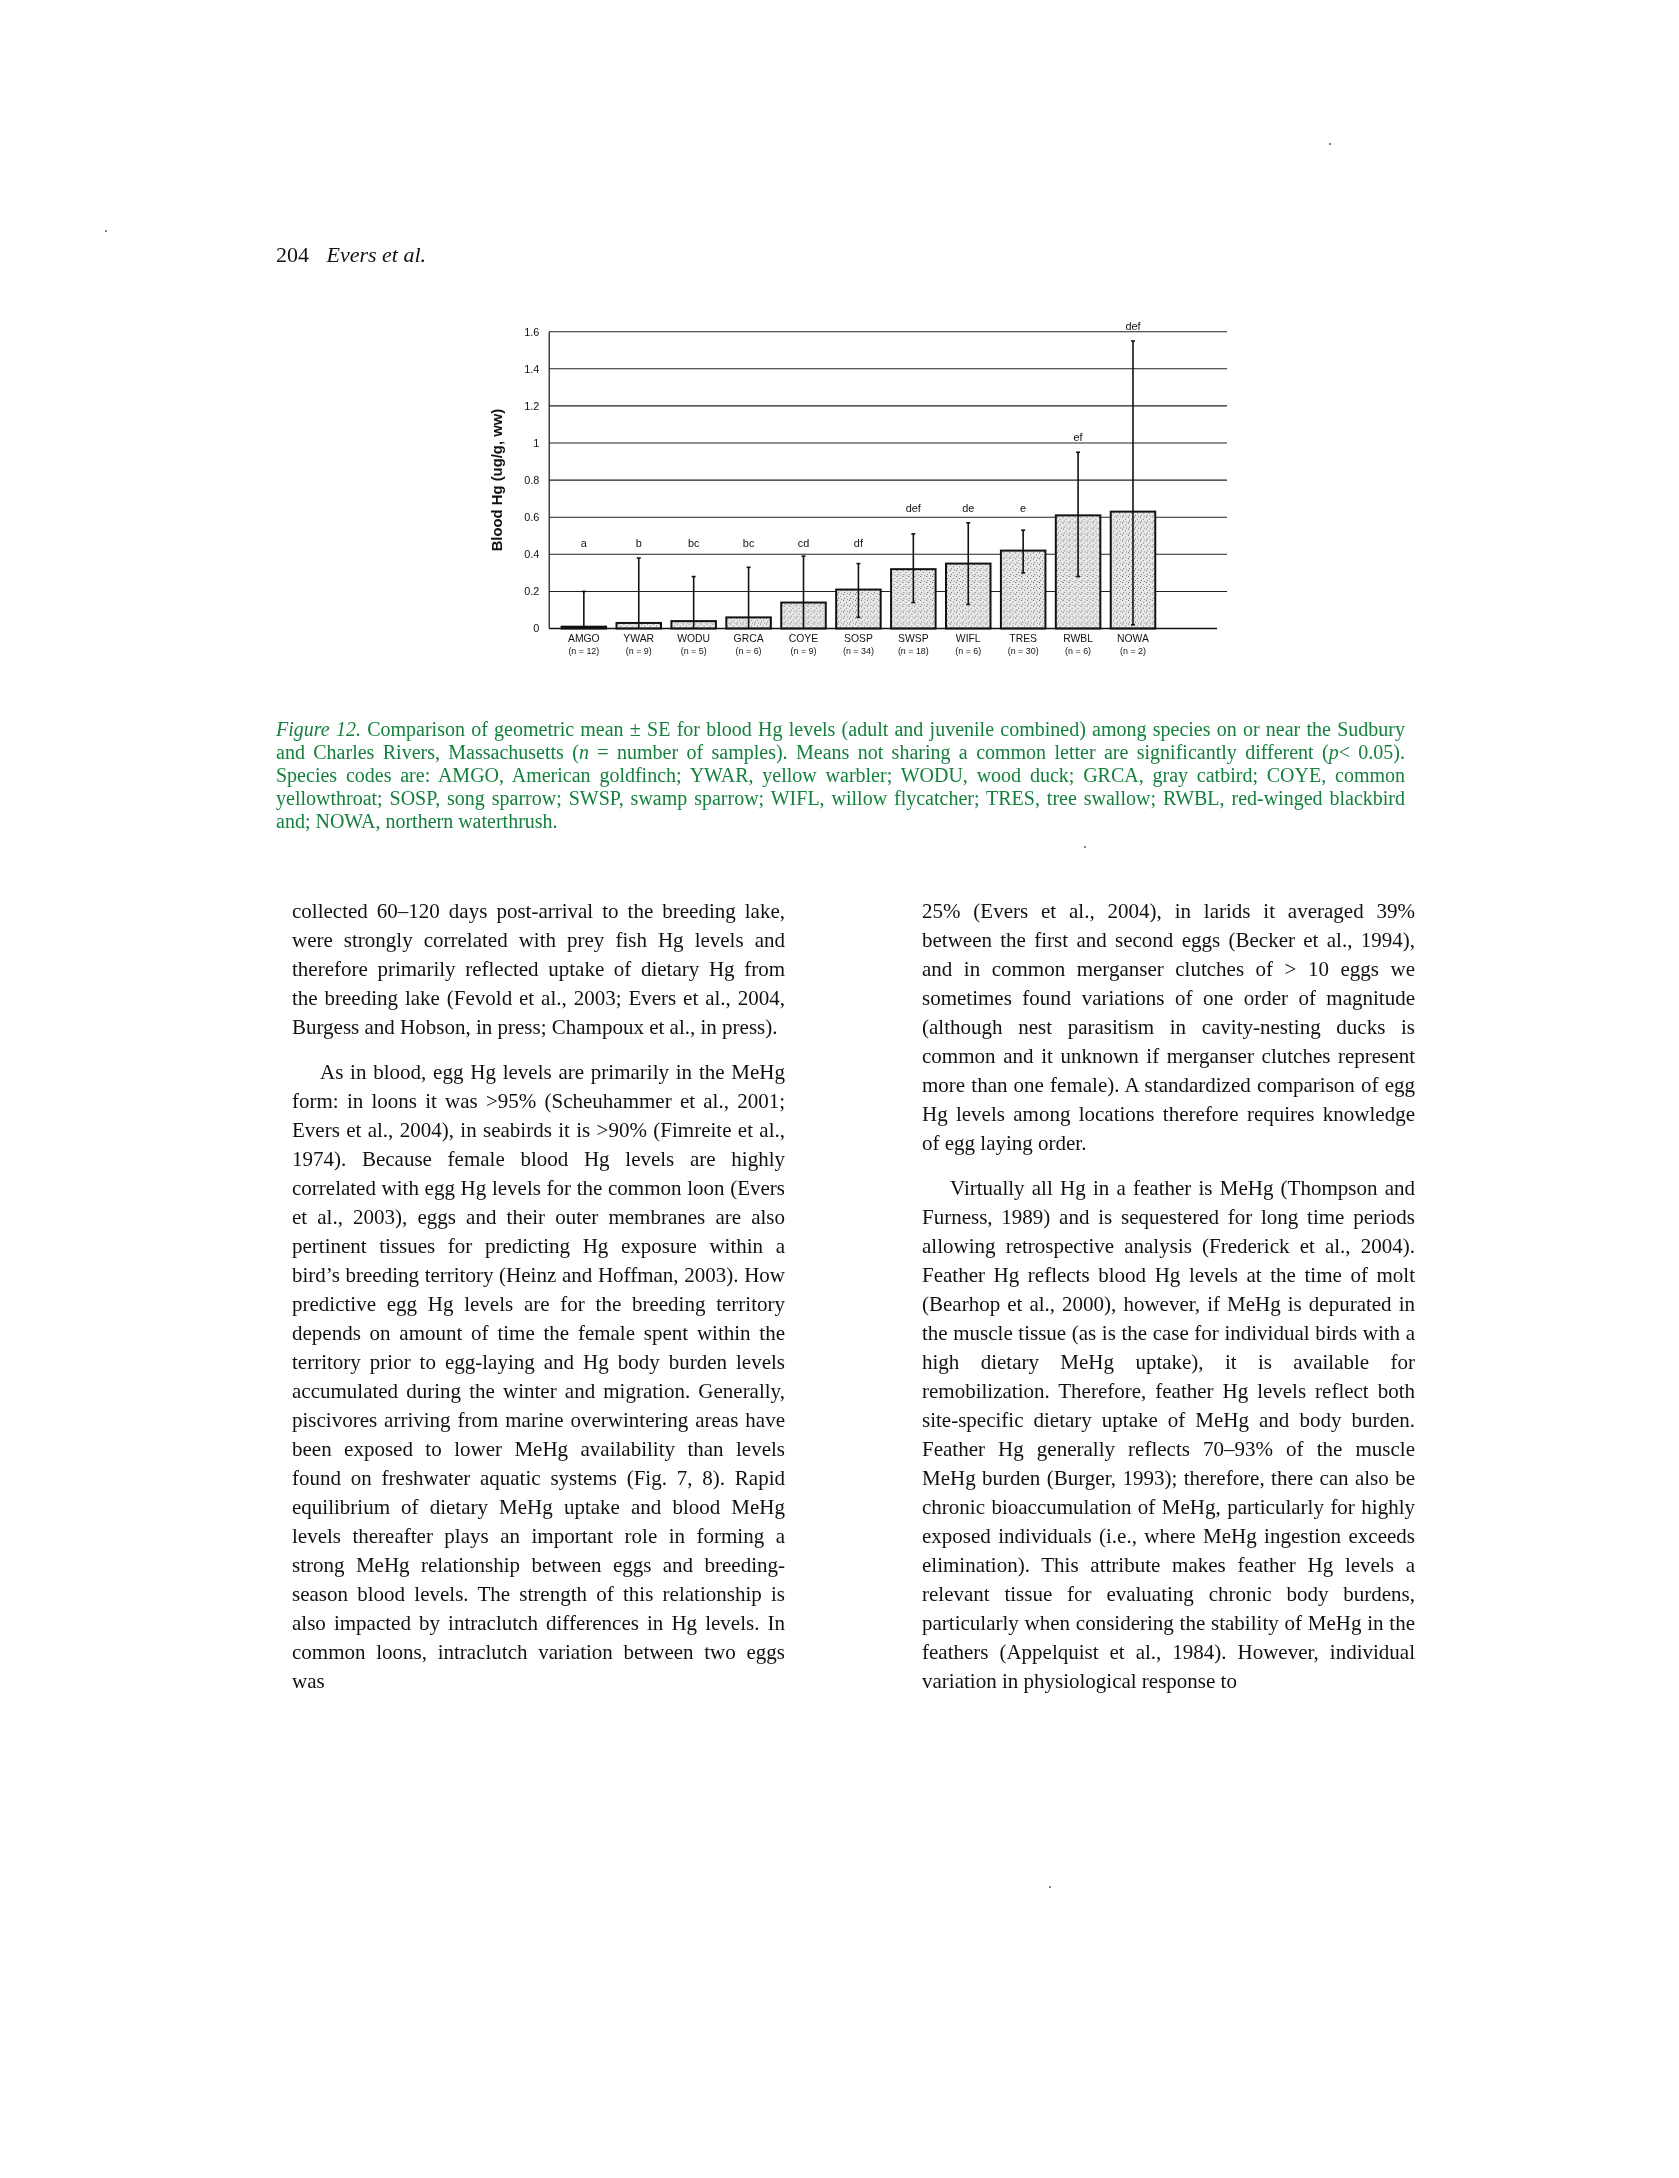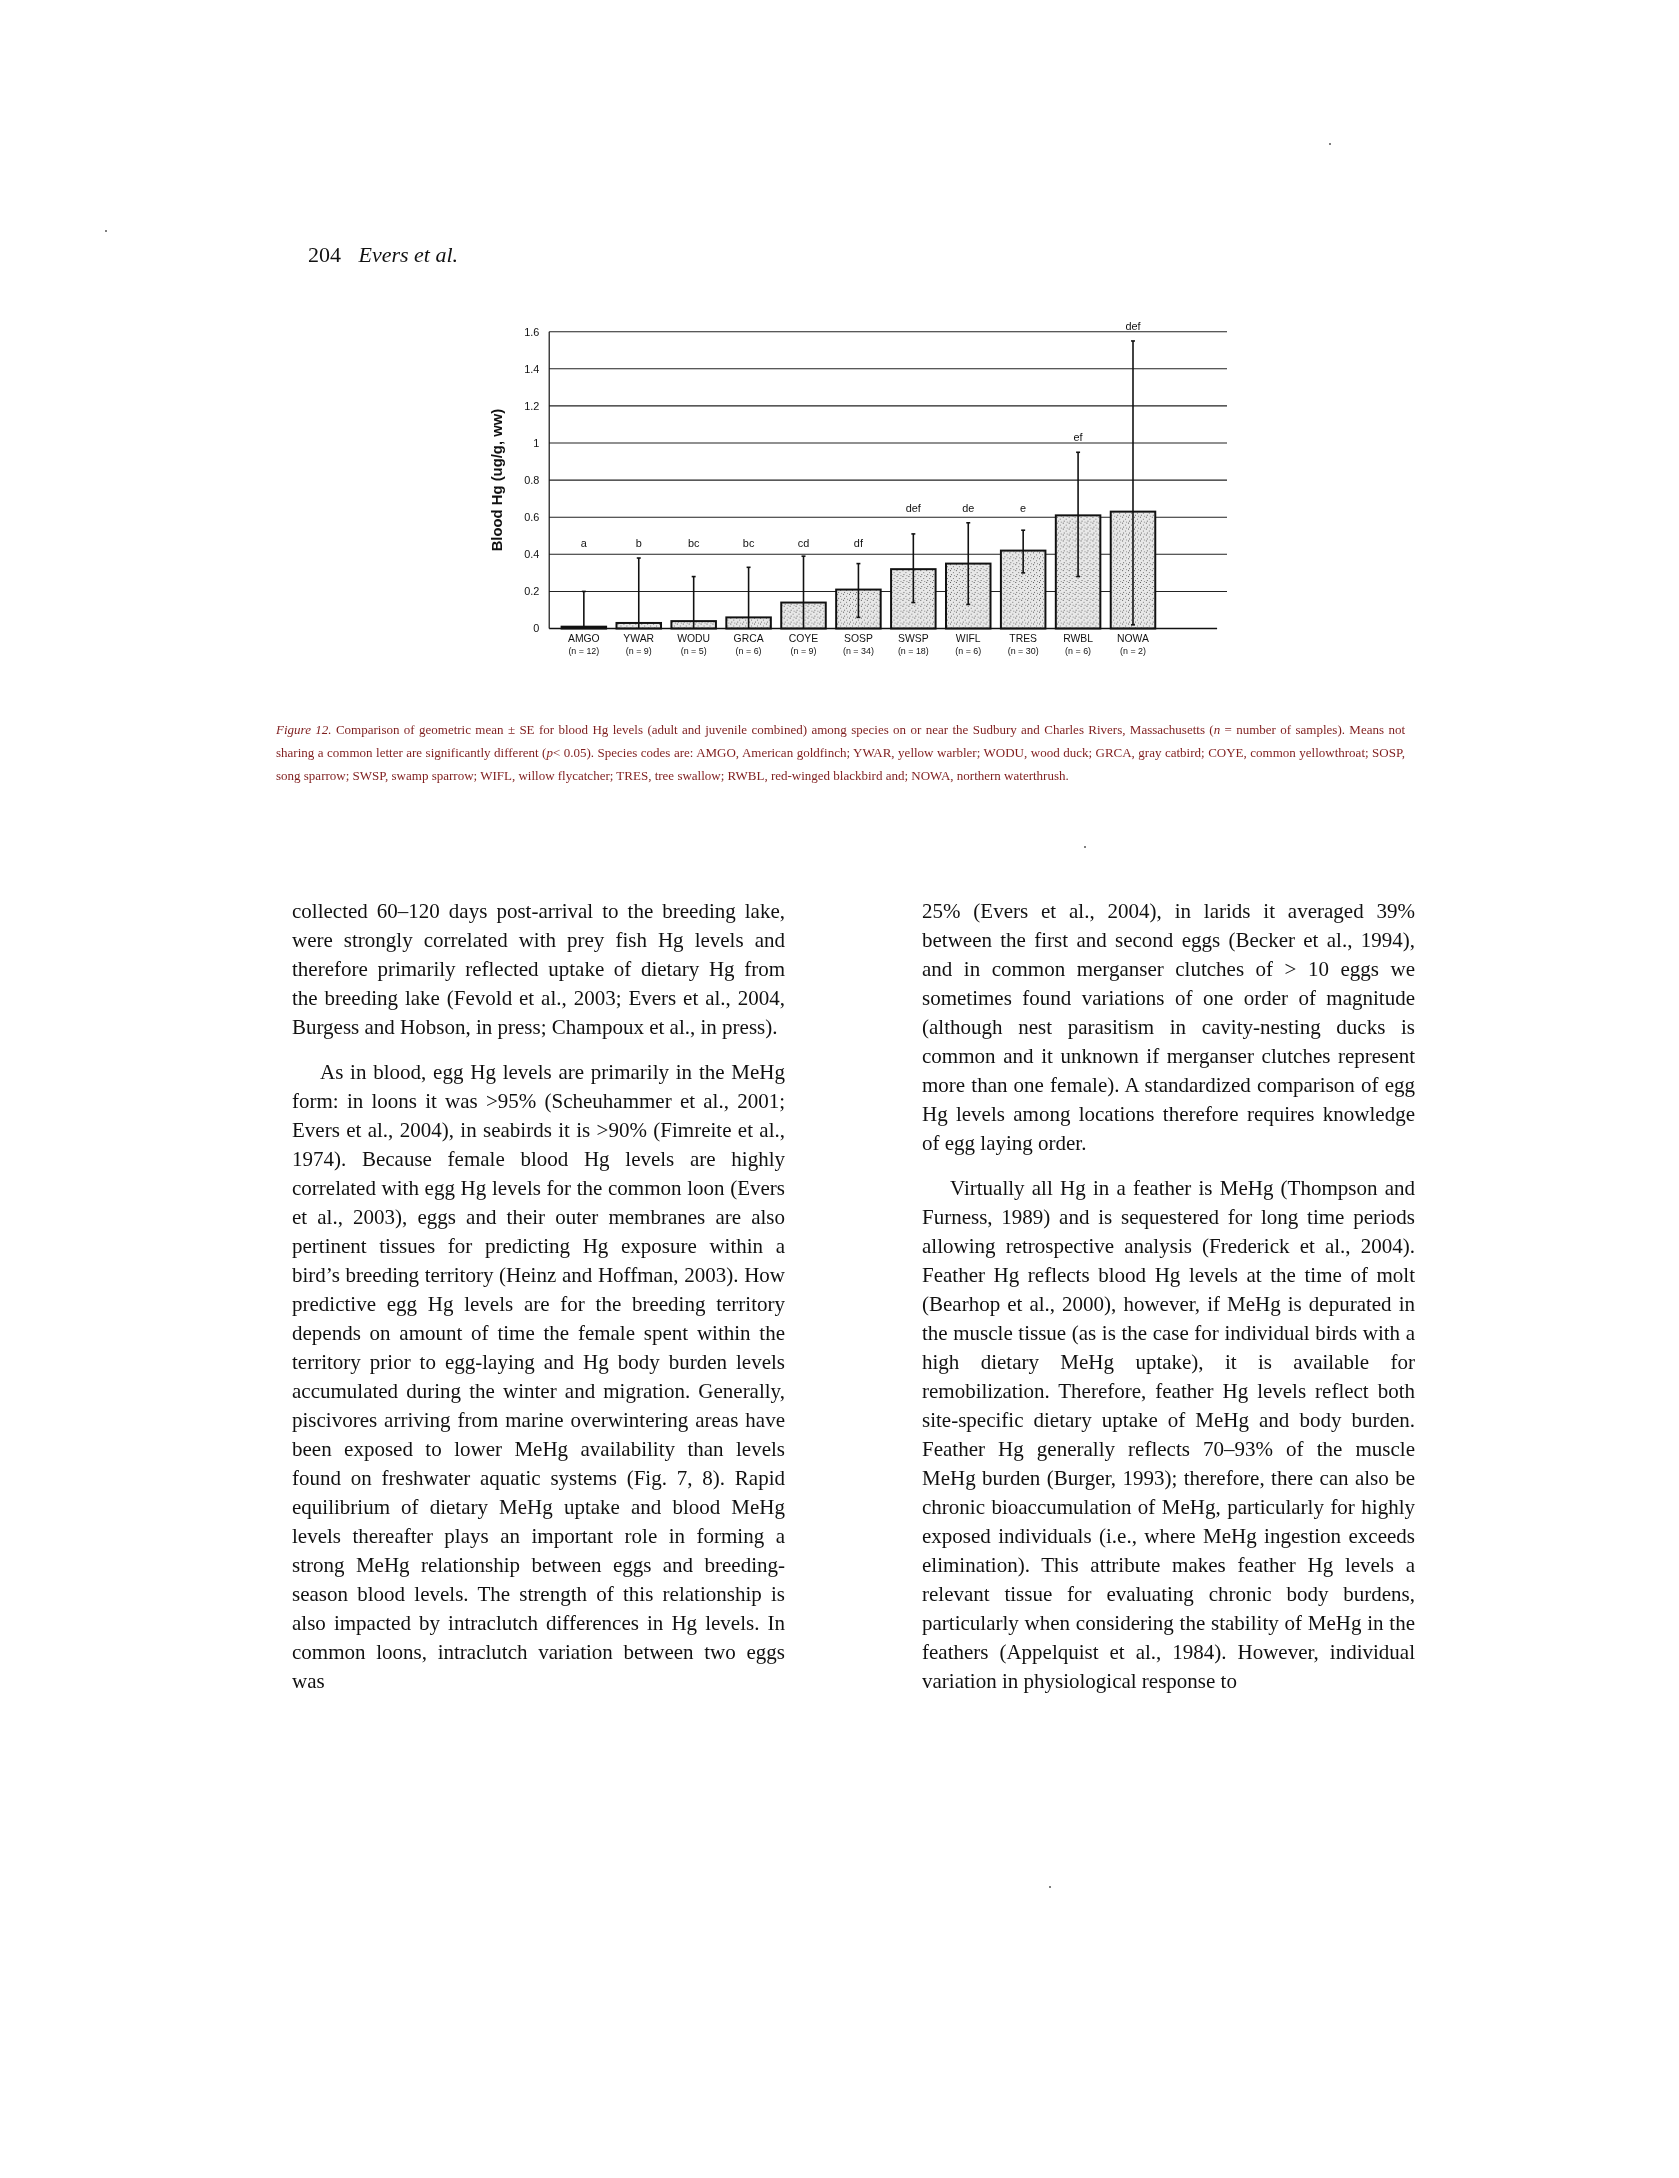--- a/index.html
+++ b/index.html
@@ -1,27 +1,27 @@
 <!DOCTYPE html>
 <html><head>
 <meta charset="utf-8">
 <style>
   html, body { margin: 0; padding: 0; background: #ffffff; }
   body { width: 1679px; height: 2178px; position: relative; overflow: hidden;
          font-family: "Liberation Serif", "DejaVu Serif", serif; color: #111; }
-  .running-head { position: absolute; left: 276px; top: 242px; font-size: 22px; margin-left: 32px; }
+  .running-head { position: absolute; left: 276px; top: 242px; font-size: 22px; }
   .running-head .pg { margin-right: 12px; }
   .running-head .au { font-style: italic; }
 
   .figure { position: absolute; left: 475px; top: 297px; width: 752px; height: 386px; }
   .figure svg { width: 752px; height: 386px; display: block; }
   .figure text { font-family: "Liberation Sans", "DejaVu Sans", sans-serif; fill: #111; }
 
   .caption { position: absolute; left: 276px; top: 718px; width: 1129px;
-             font-size: 13px; line-height: 23px; text-align: justify; color: #7f1d1d; }
+             font-size: 20px; line-height: 23px; text-align: justify; color: #15803d; }
   .caption .fig-label { font-style: italic; }
   .caption i { font-style: italic; }
 
   .col { position: absolute; top: 881px; width: 525px; font-size: 21px; line-height: 29px;
          text-align: justify; }
   .col.left { left: 276px; }
   .col.right { left: 906px; }
   .col p { margin: 16px; }
   .col p.indent { text-indent: 28px; }
 

